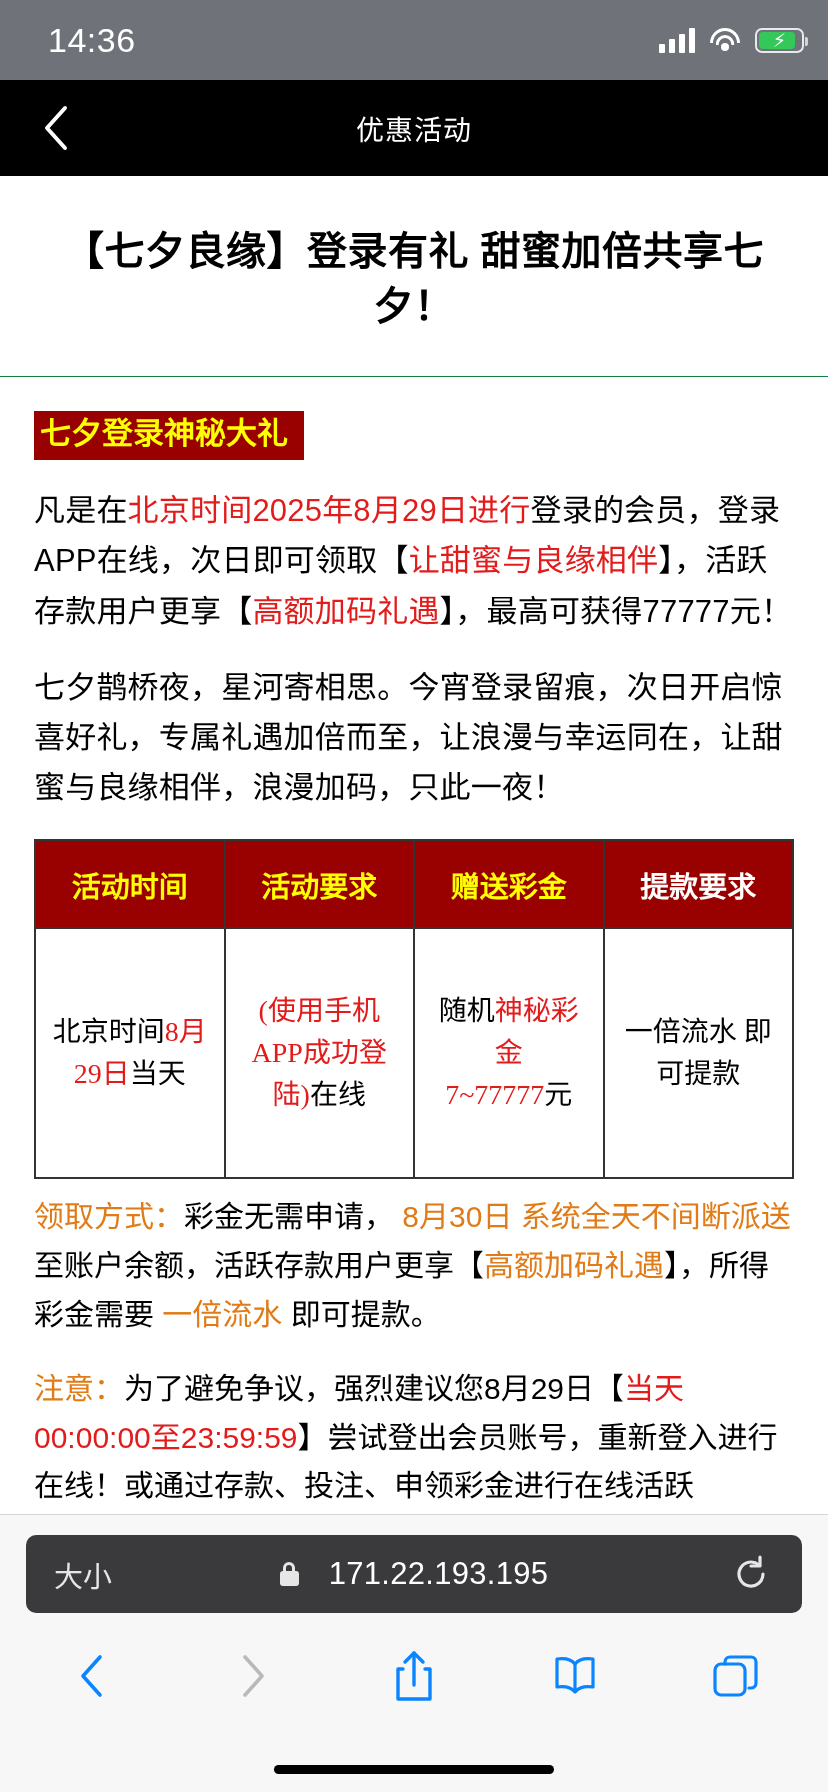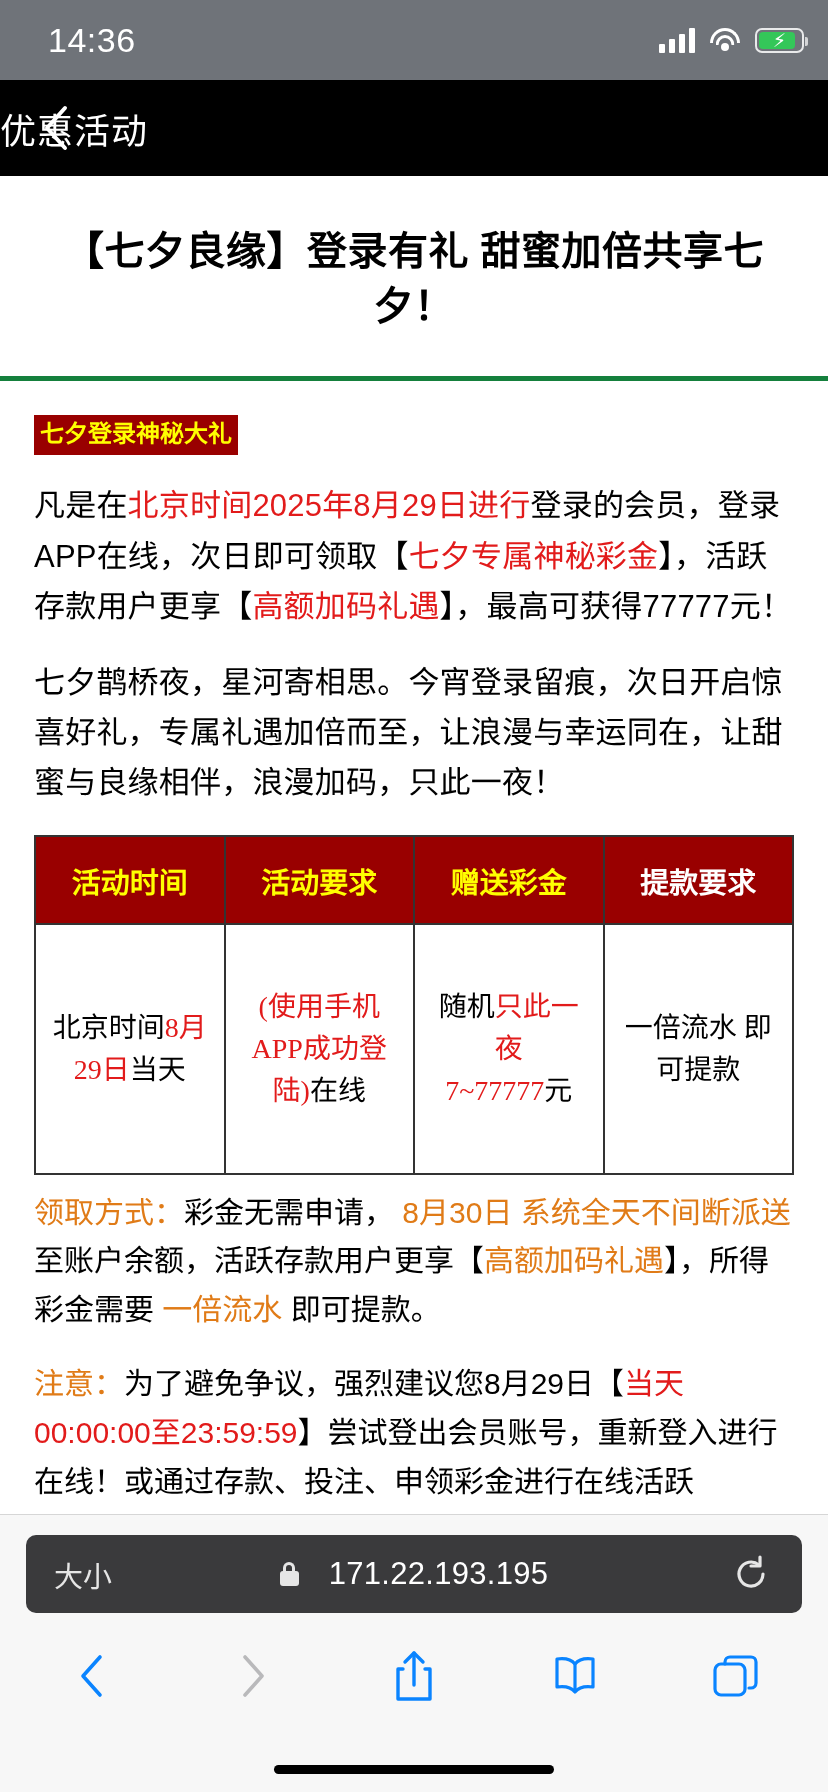--- a/index.html
+++ b/index.html
@@ -82,56 +82,56 @@
     flex: 0 0 auto;
   }
   .nav-back {
     position: absolute; left: 24px; top: 0; bottom: 0;
     width: 64px;
     display: flex; align-items: center; justify-content: center;
     color: #fff;
   }
   .nav-back svg { display: block; }
   .nav-title {
-    width: 100%; 
+    width: 100%; text-align: center;
     color: #ffffff;
-    font-size: 36px;
+    font-size: 28px;
     font-weight: 400;
     letter-spacing: 1px;
   }
 
   
   .content {
     flex: 1 1 auto;
     overflow: hidden;
     background: #ffffff;
     position: relative;
   }
   .page-head {
     padding: 48px 44px 42px 44px;
-    border-bottom: 5px solid #15803d;
+    border-bottom: 1px solid #15803d;
   }
   .page-title {
     font-size: 40px;
     font-weight: bold;
     color: #000;
     line-height: 1.38;
     text-align: center;
     letter-spacing: 0.5px;
   }
 
   .body-wrap { padding: 34px 34px 0 34px; }
 
   .highlight-bar {
     display: inline-block;
     background: #990000;
     color: #ffff00;
     font-weight: bold;
-    font-size: 24px;
-    padding: 4px 6px 6px 6px;
+    font-size: 31px;
+    padding: 4px 16px 6px 6px;
     line-height: 1.25;
   }
 
   p.para {
     font-size: 31px;
     line-height: 1.62;
     color: #000;
     margin-top: 26px;
     letter-spacing: 0.2px;
   }
@@ -289,21 +289,21 @@
 
     <div class="page-head">
       <div class="page-title">【七夕良缘】登录有礼 甜蜜加倍共享七夕！</div>
     </div>
 
     <div class="body-wrap">
 
       <div class="highlight-bar">七夕登录神秘大礼</div>
 
       <p class="para">
-        <span>凡是在</span><span class="red">北京时间2025年8月29日进行</span><span>登录的会员，登录APP在线，次日即可领取【</span><span class="red">七夕专属神秘彩金</span><span>】，活跃存款用户更享【</span><span class="red">高额加码礼遇</span><span>】，最高可获得77777元！</span>
+        <span>凡是在</span><span class="red">北京时间2025年8月29日进行</span><span>登录的会员，登录APP在线，次日即可领取【</span><span class="red">让甜蜜与良缘相伴</span><span>】，活跃存款用户更享【</span><span class="red">高额加码礼遇</span><span>】，最高可获得77777元！</span>
       </p>
 
       <p class="para">七夕鹊桥夜，星河寄相思。今宵登录留痕，次日开启惊喜好礼，专属礼遇加倍而至，让浪漫与幸运同在，让甜蜜与良缘相伴，浪漫加码，只此一夜！</p>
 
       <table class="promo">
         <thead>
           <tr>
             <th>活动时间</th>
             <th>活动要求</th>
             <th>赠送彩金</th>
@@ -312,21 +312,21 @@
         </thead>
         <tbody>
           <tr>
             <td>
               <span>北京时间</span><span class="red">8月29日</span><span>当天</span>
             </td>
             <td>
               <span class="red">(使用手机APP成功登陆)</span><span>在线</span>
             </td>
             <td>
-              <span>随机</span><span class="red">只此一夜</span><br>
+              <span>随机</span><span class="red">神秘彩金</span><br>
               <span class="red">7~77777</span><span>元</span>
             </td>
             <td>
               <span>一倍流水</span>
               <span>即可提款</span>
             </td>
           </tr>
         </tbody>
       </table>
 

